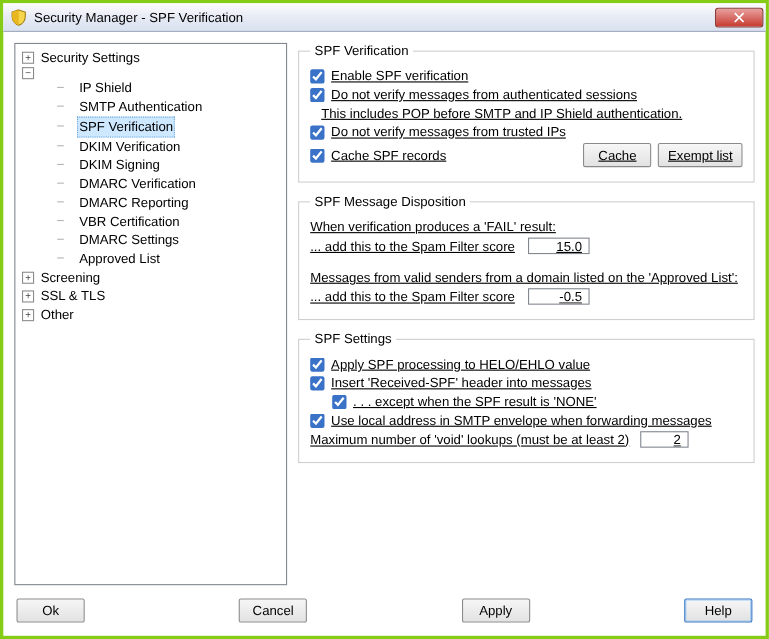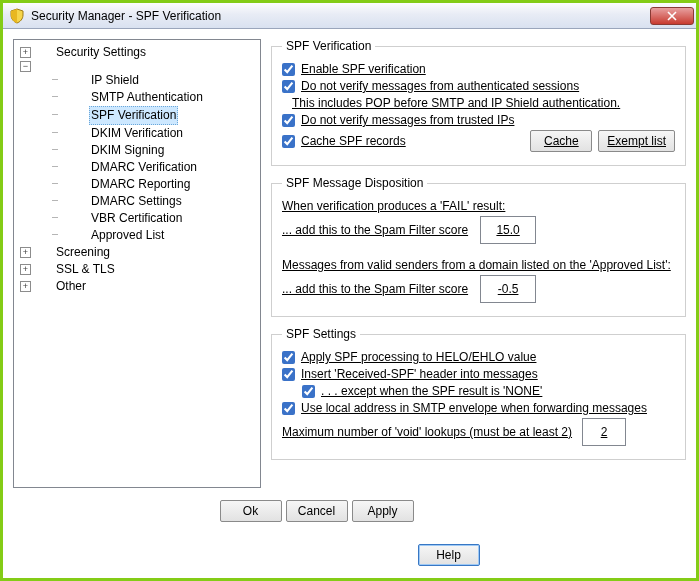--- a/index.html
+++ b/index.html
@@ -10,32 +10,32 @@
   .titlebar .title { flex: 1; color: #000; }
   .titlebar .close { width: 44px; height: 18px; background: linear-gradient(#e8a0a0,#c83b30); border: 1px solid #8a3a34; border-radius: 3px; display:flex;align-items:center;justify-content:center; color:#fff; font-weight:bold; font-size:11px; }
   .body { flex:1; display:flex; padding: 10px 10px 6px 10px; gap: 10px; }
   .tree { width: 248px; border: 1px solid #828790; background:#fff; padding: 4px 2px; overflow:auto; }
   .tree ul { list-style:none; margin:0; padding:0 0 0 14px; }
   .tree > ul { padding-left: 4px; }
   .tree li { white-space: nowrap; line-height: 17px; display:flex; align-items:center; }
   .tree li.node > .tw { width:11px; height:11px; border:1px solid #8c8c8c; display:inline-flex;align-items:center;justify-content:center; font-size:9px; line-height:9px; margin-right:4px; background:#fff; color:#444;}
   .tree li.leaf { padding-left: 24px; }
   .tree li.leaf::before { content:''; width:6px; height:1px; background:#b5b5b5; display:inline-block; margin-right:6px; vertical-align:middle; position:relative; top:-1px; left:-6px;}
-  .tree .lbl { padding: 0 2px; cursor:default;margin-left:19px; }
+  .tree .lbl { padding: 0 2px; cursor:default; }
   .tree .sel { background:#cde8ff; border:1px dotted #6ba7d9; padding:0 1px; }
   .right { flex:1; display:flex; flex-direction:column; gap:10px; }
   fieldset { border:1px solid #cfcfcf; margin:0; padding: 6px 10px 10px 10px; }
   legend { padding: 0 4px; color:#000; }
   .row { display:flex; align-items:center; margin: 3px 0; text-decoration: underline; }
   .row.indent1 { padding-left: 20px; }
   .cb { width:13px; height:13px; margin: 0 6px 0 0; accent-color:#3a72c8;}
   .btn { height:22px; min-width:62px; padding:0 8px; background:linear-gradient(#f6f6f6,#e2e2e2); border:1px solid #8a8a8a; border-radius:2px; cursor:pointer; }
-  .btn.default { border:1px solid #3877c4; box-shadow: inset 0 0 0 1px #9ec9f5; margin-top: 44px; }
-  .txt { height:28px; border:1px solid #828790; text-align:center; padding: 0 6px; background:#fff; }
-  .footer { display:flex; justify-content:center; gap:4px; padding: 6px 12px 12px 12px; }
+  .btn.default { border:1px solid #3877c4; box-shadow: inset 0 0 0 1px #9ec9f5; }
+  .txt { height:15px; border:1px solid #828790; text-align:right; padding: 0 6px; background:#fff; }
+  .footer { display:flex; justify-content:space-between; gap:4px; padding: 6px 12px 12px 12px; }
   .spacer { flex:1; }
   .subtext { margin-left: 10px; }
 </style>
 </head>
 <body>
 
 <div class="window">
   <div class="titlebar">
     <span class="icon">
       <svg viewBox="0 0 16 16" width="16" height="16">
@@ -77,24 +77,24 @@
           <li class="leaf">
               <span class="lbl">DKIM Signing</span>
             </li>
           <li class="leaf">
               <span class="lbl">DMARC Verification</span>
             </li>
           <li class="leaf">
               <span class="lbl">DMARC Reporting</span>
             </li>
           <li class="leaf">
-              <span class="lbl">DMARC Settings</span>
+              <span class="lbl">VBR Certification</span>
             </li>
           <li class="leaf">
-              <span class="lbl">VBR Certification</span>
+              <span class="lbl">DMARC Settings</span>
             </li>
           <li class="leaf">
               <span class="lbl">Approved List</span>
             </li>
         </ul>
         <li class="node">
             <span class="tw">+</span>
             <span class="lbl">Screening</span>
           </li>
         <li class="node">

